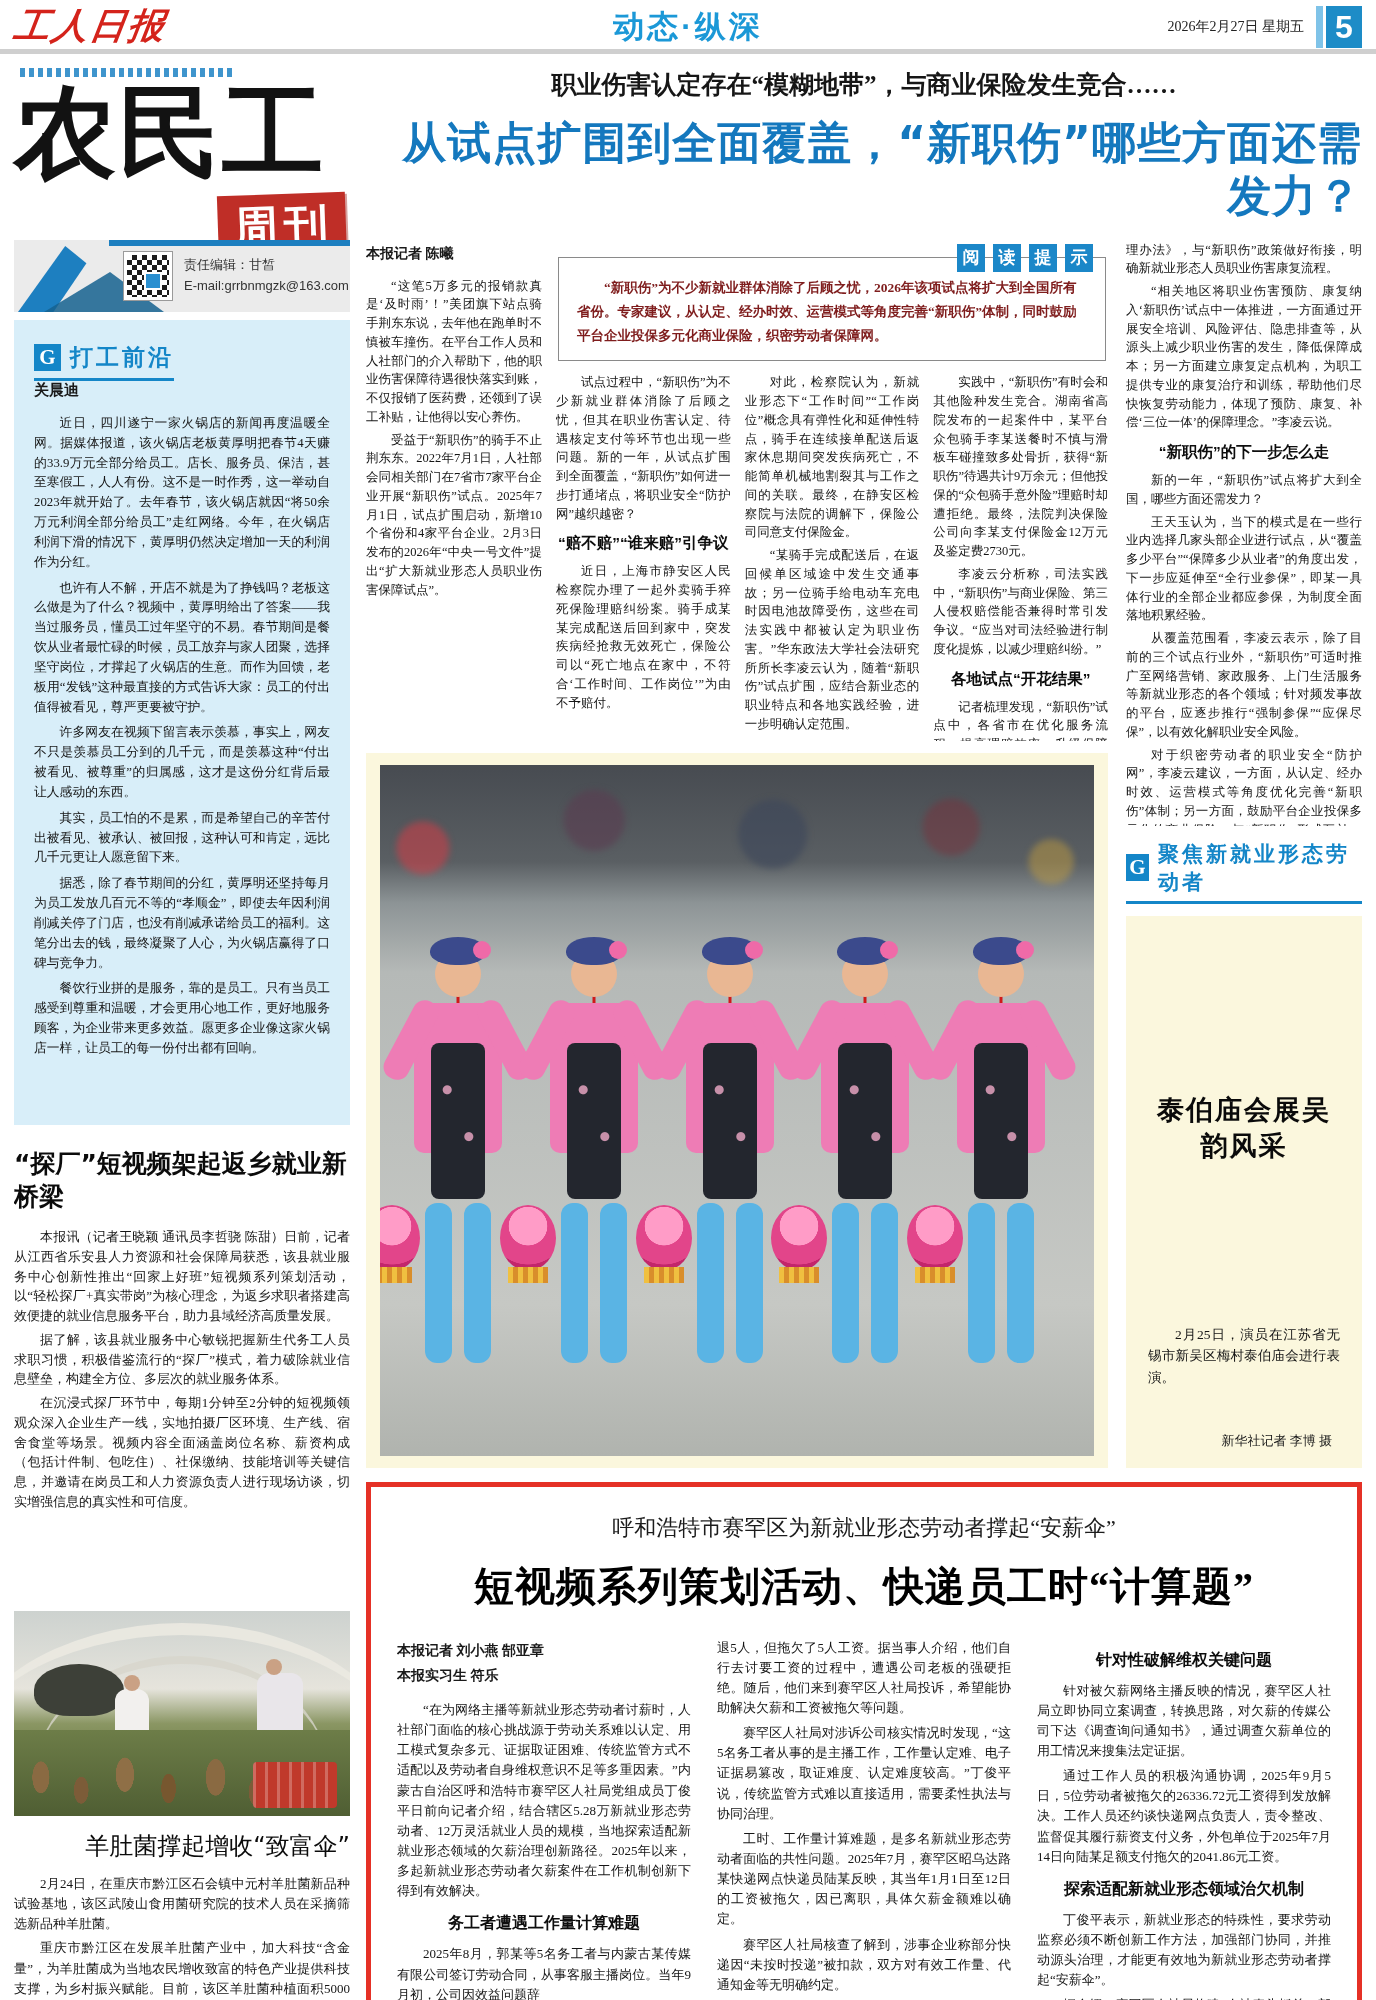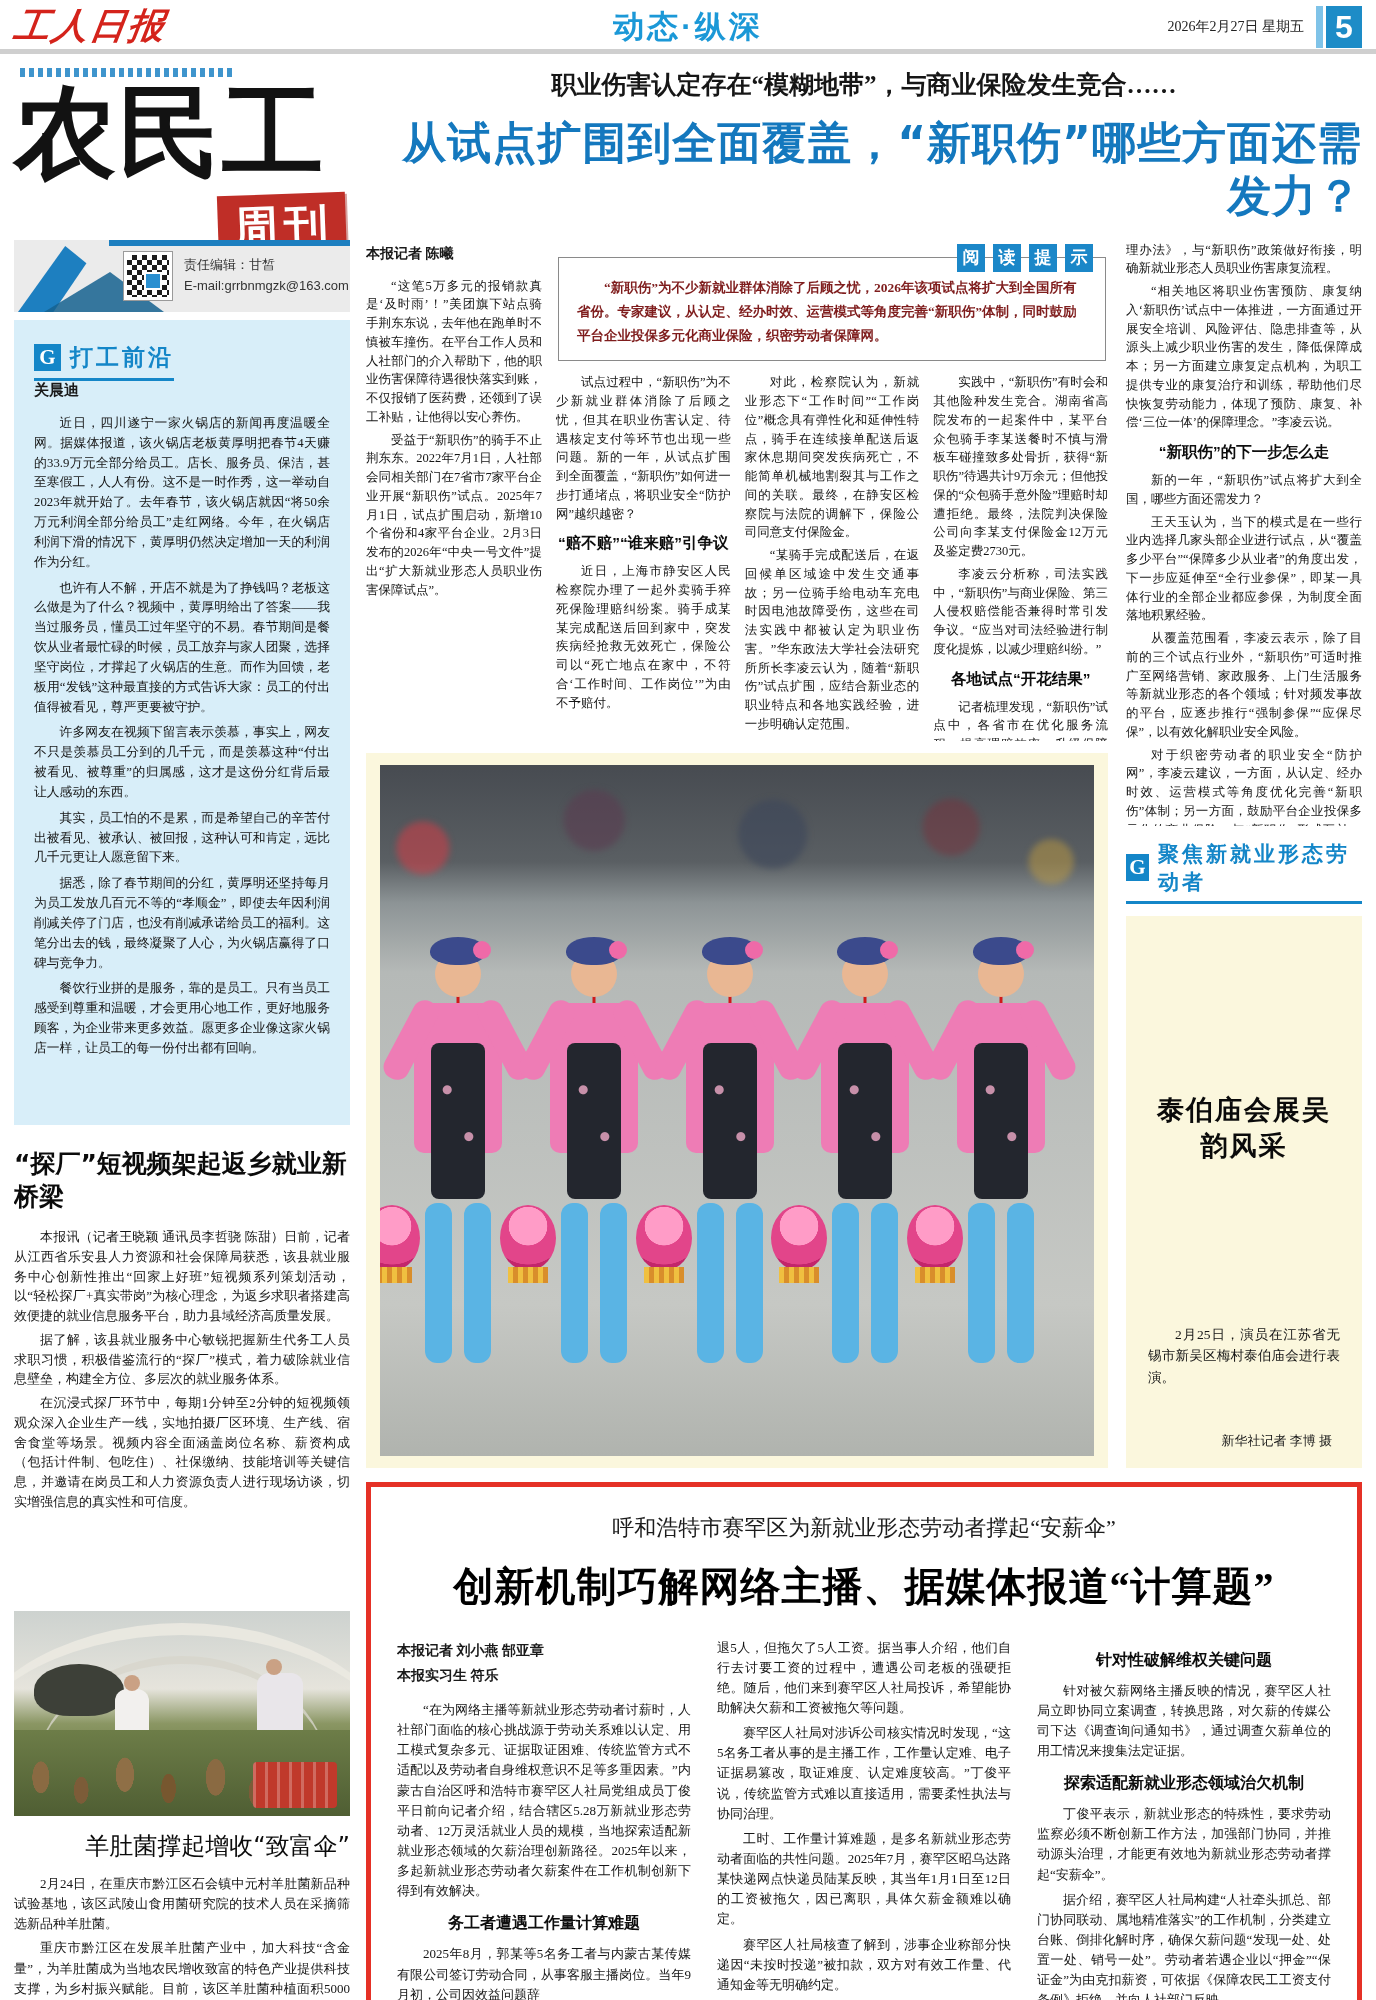--- a/index.html
+++ b/index.html
@@ -383,21 +383,21 @@
             <div class="ps-caption">
                 <p class="para">2月25日，演员在江苏省无锡市新吴区梅村泰伯庙会进行表演。</p>
               </div>
             <div class="credit">新华社记者 李博 摄</div>
           </div>
         </div>
       </div>
 
       <section class="redbox">
         <div class="rb-eyebrow">呼和浩特市赛罕区为新就业形态劳动者撑起“安薪伞”</div>
-        <h1 class="rb-headline">创新机制巧解网络主播、据媒体报道“计算题”</h1>
+        <h1 class="rb-headline">短视频系列策划活动、快递员工时“计算题”</h1>
         <div class="rb-cols">
           <div class="rb-col">
             <div class="rb-byline">
               <div>本报记者 刘小燕 郜亚章</div>
               <div>本报实习生 符乐</div>
             </div>
             <div>
                 <p class="para">“在为网络主播等新就业形态劳动者讨薪时，人社部门面临的核心挑战源于劳动关系难以认定、用工模式复杂多元、证据取证困难、传统监管方式不适配以及劳动者自身维权意识不足等多重因素。”内蒙古自治区呼和浩特市赛罕区人社局党组成员丁俊平日前向记者介绍，结合辖区5.28万新就业形态劳动者、12万灵活就业人员的规模，当地探索适配新就业形态领域的欠薪治理创新路径。2025年以来，多起新就业形态劳动者欠薪案件在工作机制创新下得到有效解决。</p>
                 <h4 class="subhead">务工者遭遇工作量计算难题</h4>
                 <p class="para">2025年8月，郭某等5名务工者与内蒙古某传媒有限公司签订劳动合同，从事客服主播岗位。当年9月初，公司因效益问题辞</p>
@@ -405,20 +405,21 @@
           </div>
           <div class="rb-col">
               <p class="para cont">退5人，但拖欠了5人工资。据当事人介绍，他们自行去讨要工资的过程中，遭遇公司老板的强硬拒绝。随后，他们来到赛罕区人社局投诉，希望能协助解决欠薪和工资被拖欠等问题。</p>
               <p class="para">赛罕区人社局对涉诉公司核实情况时发现，“这5名务工者从事的是主播工作，工作量认定难、电子证据易篡改，取证难度、认定难度较高。”丁俊平说，传统监管方式难以直接适用，需要柔性执法与协同治理。</p>
               <p class="para">工时、工作量计算难题，是多名新就业形态劳动者面临的共性问题。2025年7月，赛罕区昭乌达路某快递网点快递员陆某反映，其当年1月1日至12日的工资被拖欠，因已离职，具体欠薪金额难以确定。</p>
               <p class="para">赛罕区人社局核查了解到，涉事企业称部分快递因“未按时投递”被扣款，双方对有效工作量、代通知金等无明确约定。</p>
             </div>
           <div class="rb-col">
               <h4 class="subhead">针对性破解维权关键问题</h4>
               <p class="para">针对被欠薪网络主播反映的情况，赛罕区人社局立即协同立案调查，转换思路，对欠薪的传媒公司下达《调查询问通知书》，通过调查欠薪单位的用工情况来搜集法定证据。</p>
+              <p class="para">通过工作人员的积极沟通协调，2025年9月5日，5位劳动者被拖欠的26336.72元工资得到发放解决。工作人员还约谈快递网点负责人，责令整改、监督促其履行薪资支付义务，外包单位于2025年7月14日向陆某足额支付拖欠的2041.86元工资。</p>
               <h4 class="subhead">探索适配新就业形态领域治欠机制</h4>
               <p class="para">丁俊平表示，新就业形态的特殊性，要求劳动监察必须不断创新工作方法，加强部门协同，并推动源头治理，才能更有效地为新就业形态劳动者撑起“安薪伞”。</p>
               <p class="para">据介绍，赛罕区人社局构建“人社牵头抓总、部门协同联动、属地精准落实”的工作机制，分类建立台账、倒排化解时序，确保欠薪问题“发现一处、处置一处、销号一处”。劳动者若遇企业以“押金”“保证金”为由克扣薪资，可依据《保障农民工工资支付条例》拒绝，并向人社部门反映。</p>
             </div>
         </div>
       </section>
 
     </main>
   </div>
 </div>

